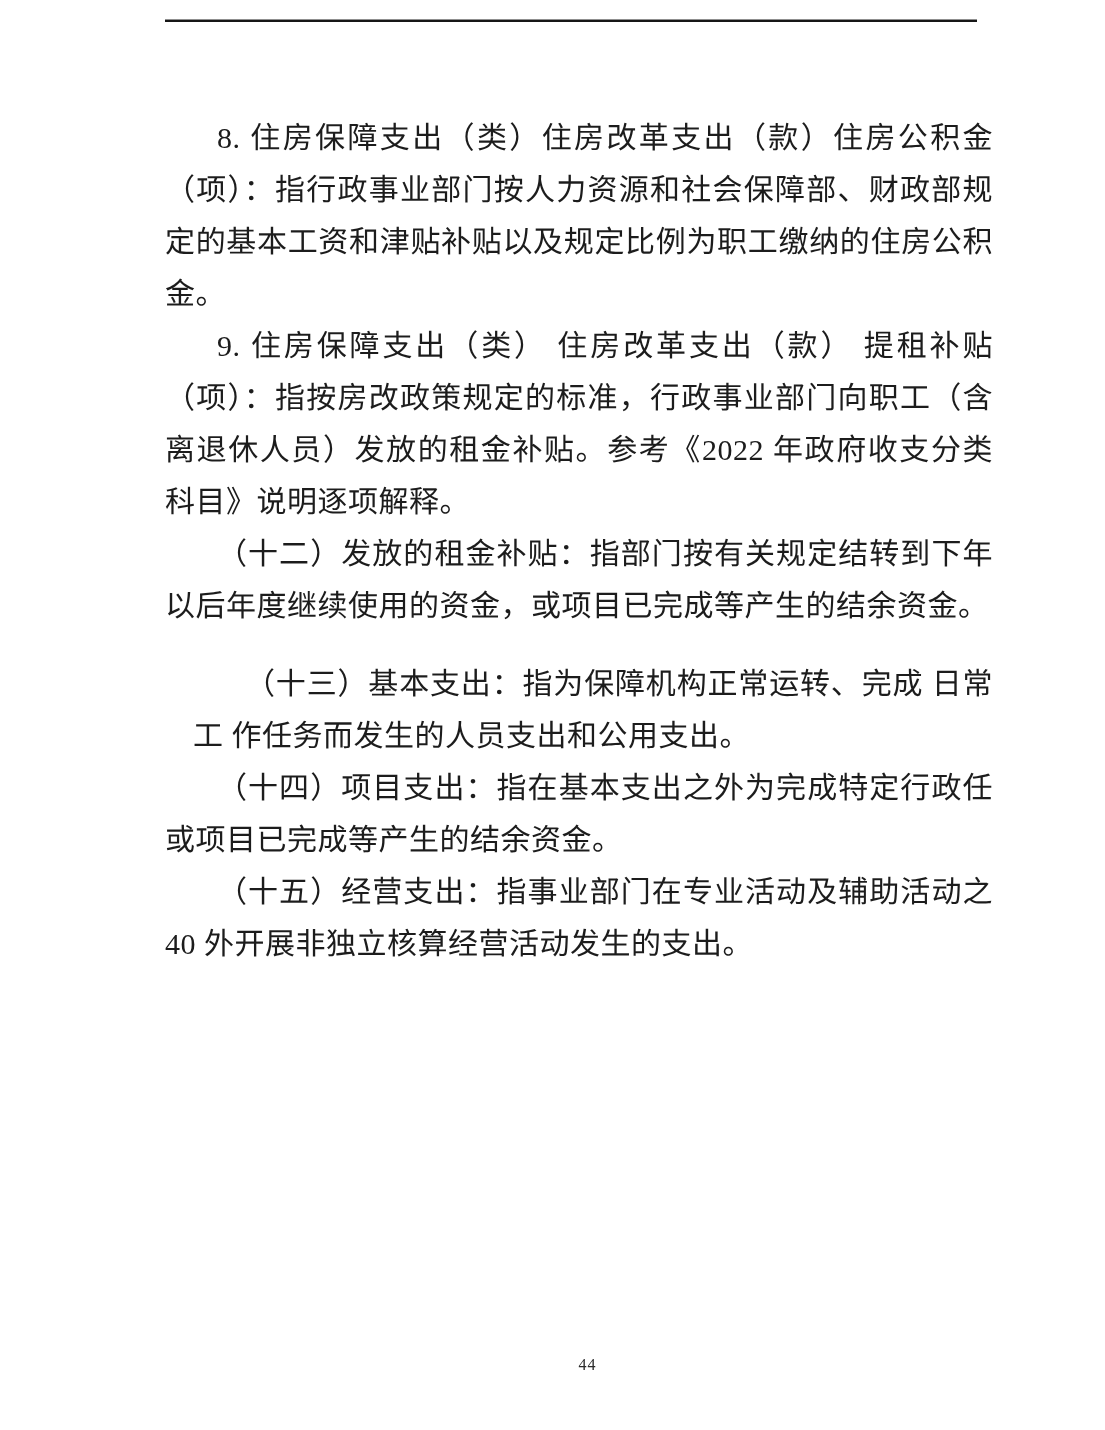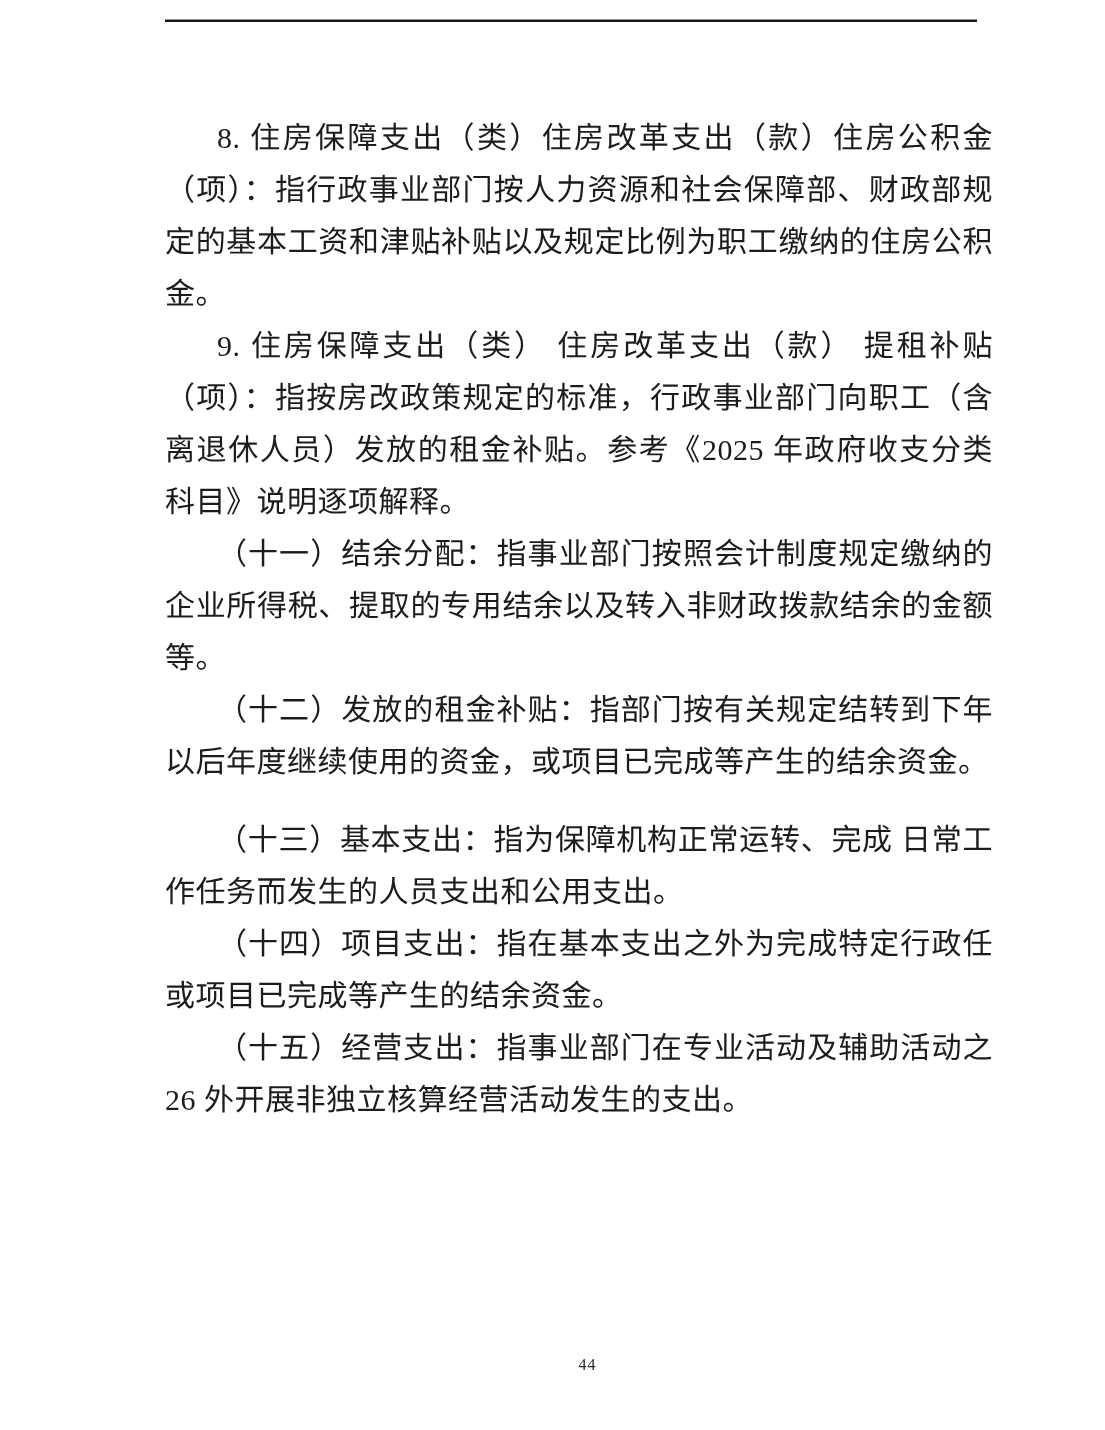--- a/index.html
+++ b/index.html
@@ -37,20 +37,21 @@
     color: #1c1c1c;
   }
   .content p {
     margin: 0;
     padding: 0;
     text-indent: 52px;
     word-break: normal;
   }
   .content p.space-before {
     margin-top: 26px;
+    margin-left: 28px;
   }
   .page-number {
     position: absolute;
     left: 0;
     top: 1356px;
     width: 100%;
     text-align: center;
     text-indent: 22px;
     font-size: 16px;
     letter-spacing: 1px;
@@ -60,23 +61,22 @@
 </style>
 </head>
 <body>
 
 <div class="page">
 
   <div class="header-rule"></div>
 
   <div class="content">
     <p>8. 住房保障支出（类）住房改革支出（款）住房公积金（项）：指行政事业部门按人力资源和社会保障部、财政部规定的基本工资和津贴补贴以及规定比例为职工缴纳的住房公积金。</p>
-    <p>9. 住房保障支出（类） 住房改革支出（款） 提租补贴 （项）：指按房改政策规定的标准，行政事业部门向职工（含离退休人员）发放的租金补贴。参考《2025 年政府收支分类科目》说明逐项解释。</p>
-    <p>（十一）结余分配：指事业部门按照会计制度规定缴纳的企业所得税、提取的专用结余以及转入非财政拨款结余的金额等。</p>
+    <p>9. 住房保障支出（类） 住房改革支出（款） 提租补贴 （项）：指按房改政策规定的标准，行政事业部门向职工（含离退休人员）发放的租金补贴。参考《2022 年政府收支分类科目》说明逐项解释。</p>
     <p>（十二）发放的租金补贴：指部门按有关规定结转到下年以后年度继续使用的资金，或项目已完成等产生的结余资金。</p>
     <p class="space-before">（十三）基本支出：指为保障机构正常运转、完成 日常工 作任务而发生的人员支出和公用支出。</p>
     <p>（十四）项目支出：指在基本支出之外为完成特定行政任 或项目已完成等产生的结余资金。</p>
-    <p>（十五）经营支出：指事业部门在专业活动及辅助活动之 26 外开展非独立核算经营活动发生的支出。</p>
+    <p>（十五）经营支出：指事业部门在专业活动及辅助活动之 40 外开展非独立核算经营活动发生的支出。</p>
   </div>
 
   <div class="page-number">44</div>
 
 </div>
 
 </body></html>

